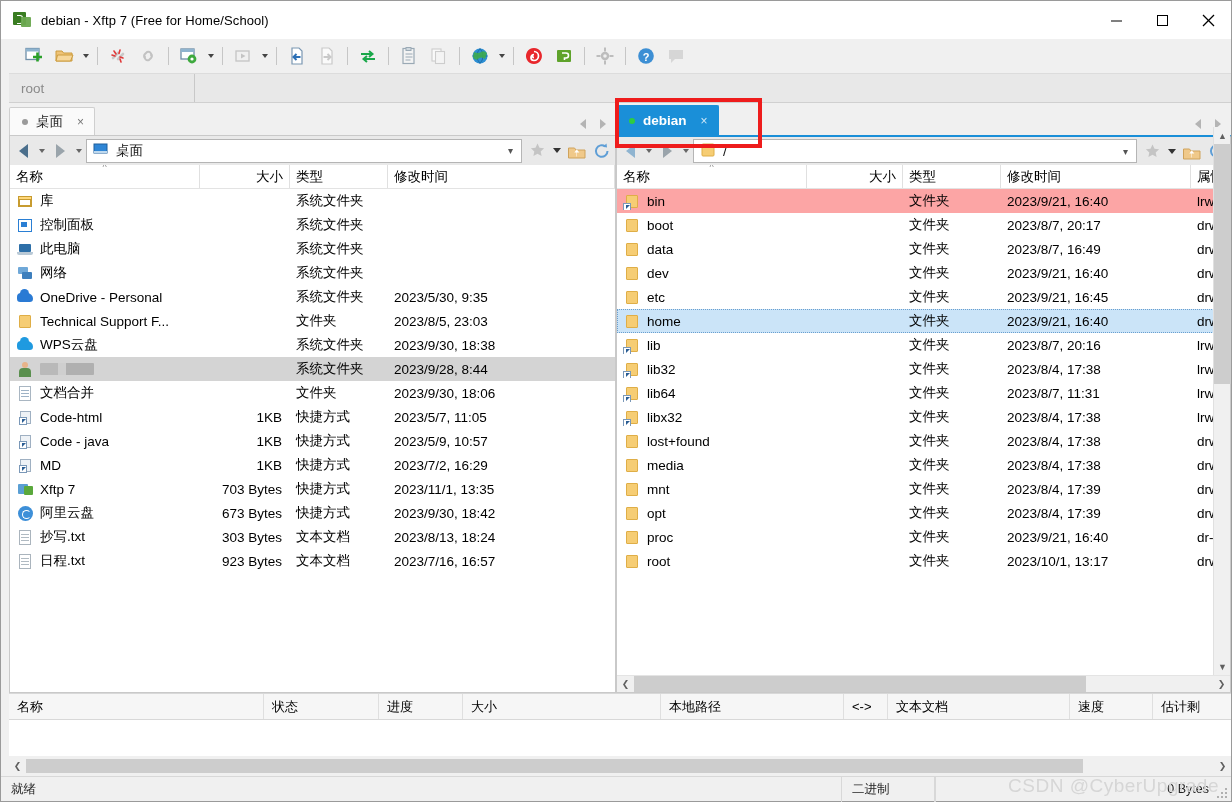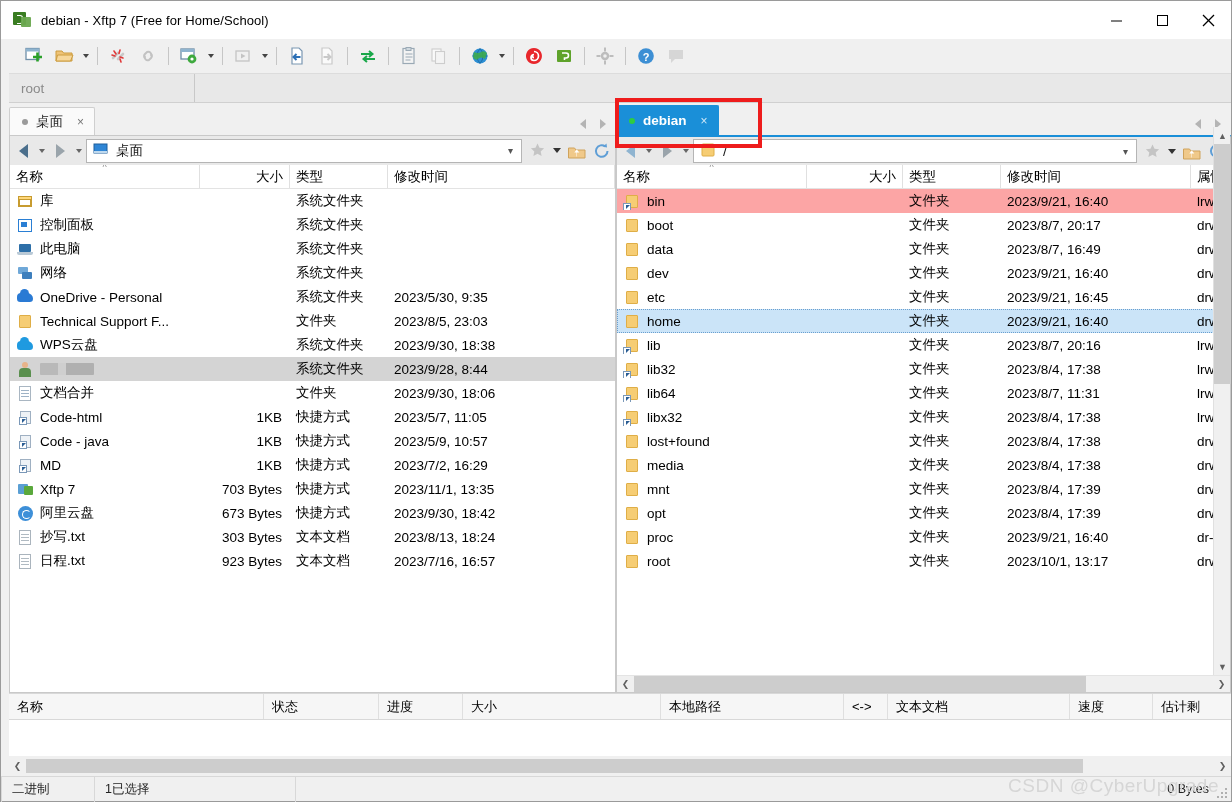--- a/index.html
+++ b/index.html
@@ -951,24 +951,24 @@
     <div class="transfer-hs">
       <div class="hs-l">❮</div>
       <div class="hs-track">
           <div class="hs-thumb" style="left:0;width:89%;height:14px;top:1px"></div>
         </div>
       <div class="hs-r">❯</div>
     </div>
   </div>
 
   <div class="statusbar">
+    <div class="sb-cell" style="flex:0 0 840px">就绪</div>
     <div class="sb-sep"></div>
     <div class="sb-cell" style="flex:0 0 92px">二进制</div>
     <div class="sb-sep"></div>
-    <div class="sb-cell" style="flex:0 0 200px">1已选择</div>
     <div class="sb-sep"></div>
     <div class="sb-cell" style="flex:1 1 auto;justify-content:flex-end;padding-right:22px;">0 Bytes</div>
     <div class="grip">
       <i style="left:9px;top:9px"></i>
         <i style="left:5px;top:9px"></i>
         <i style="left:9px;top:5px"></i>
       <i style="left:1px;top:9px"></i>
         <i style="left:5px;top:5px"></i>
         <i style="left:9px;top:1px"></i>
     </div>

